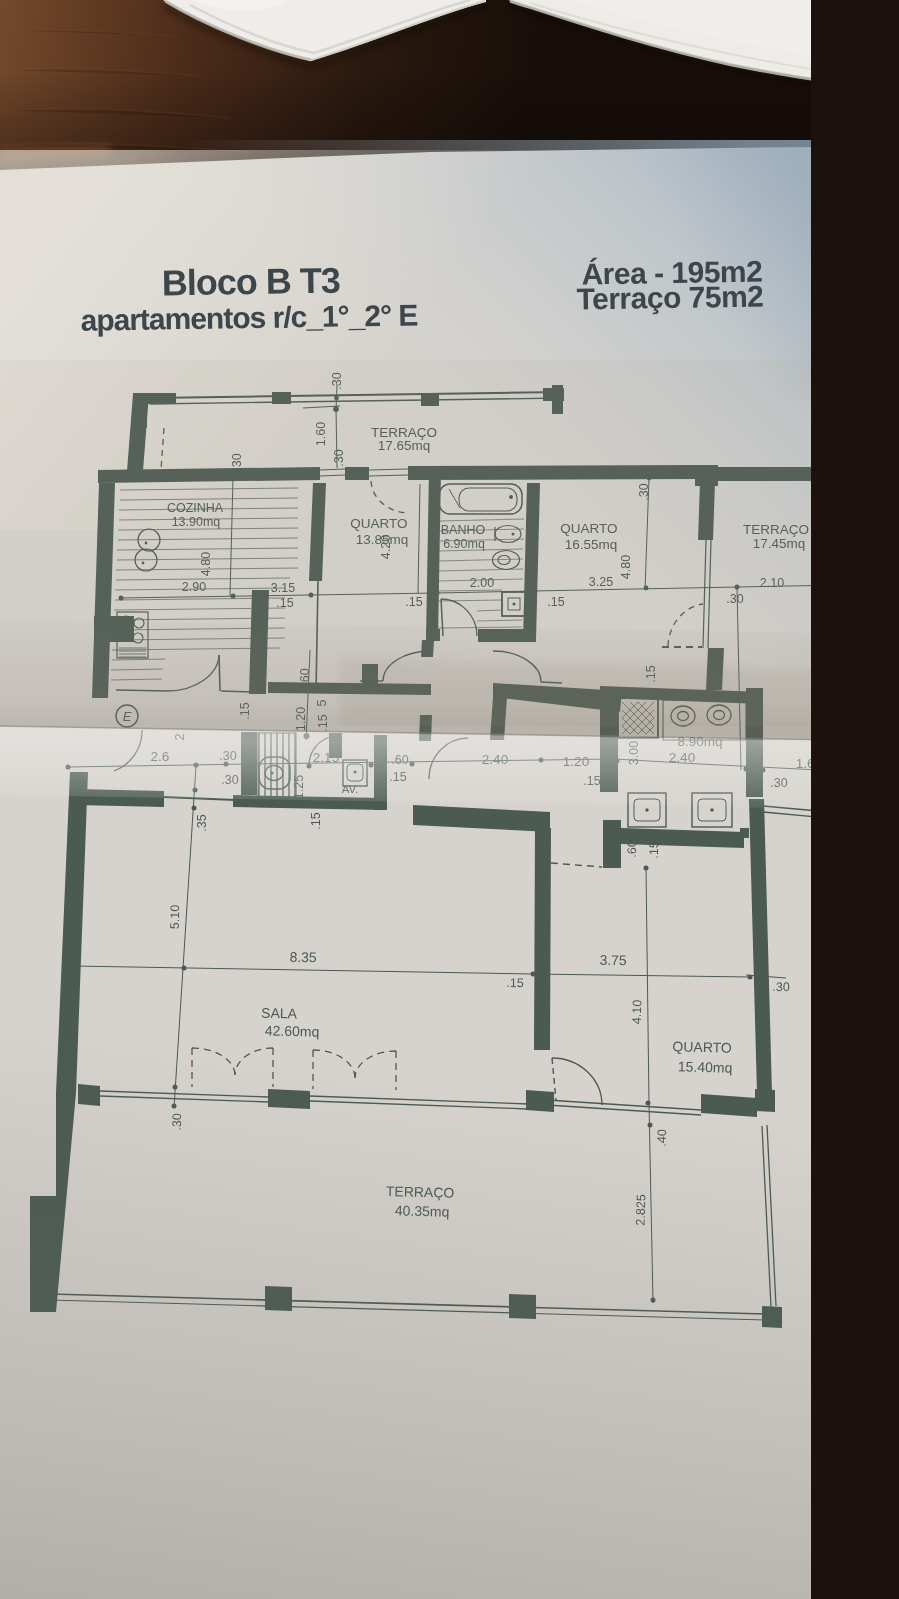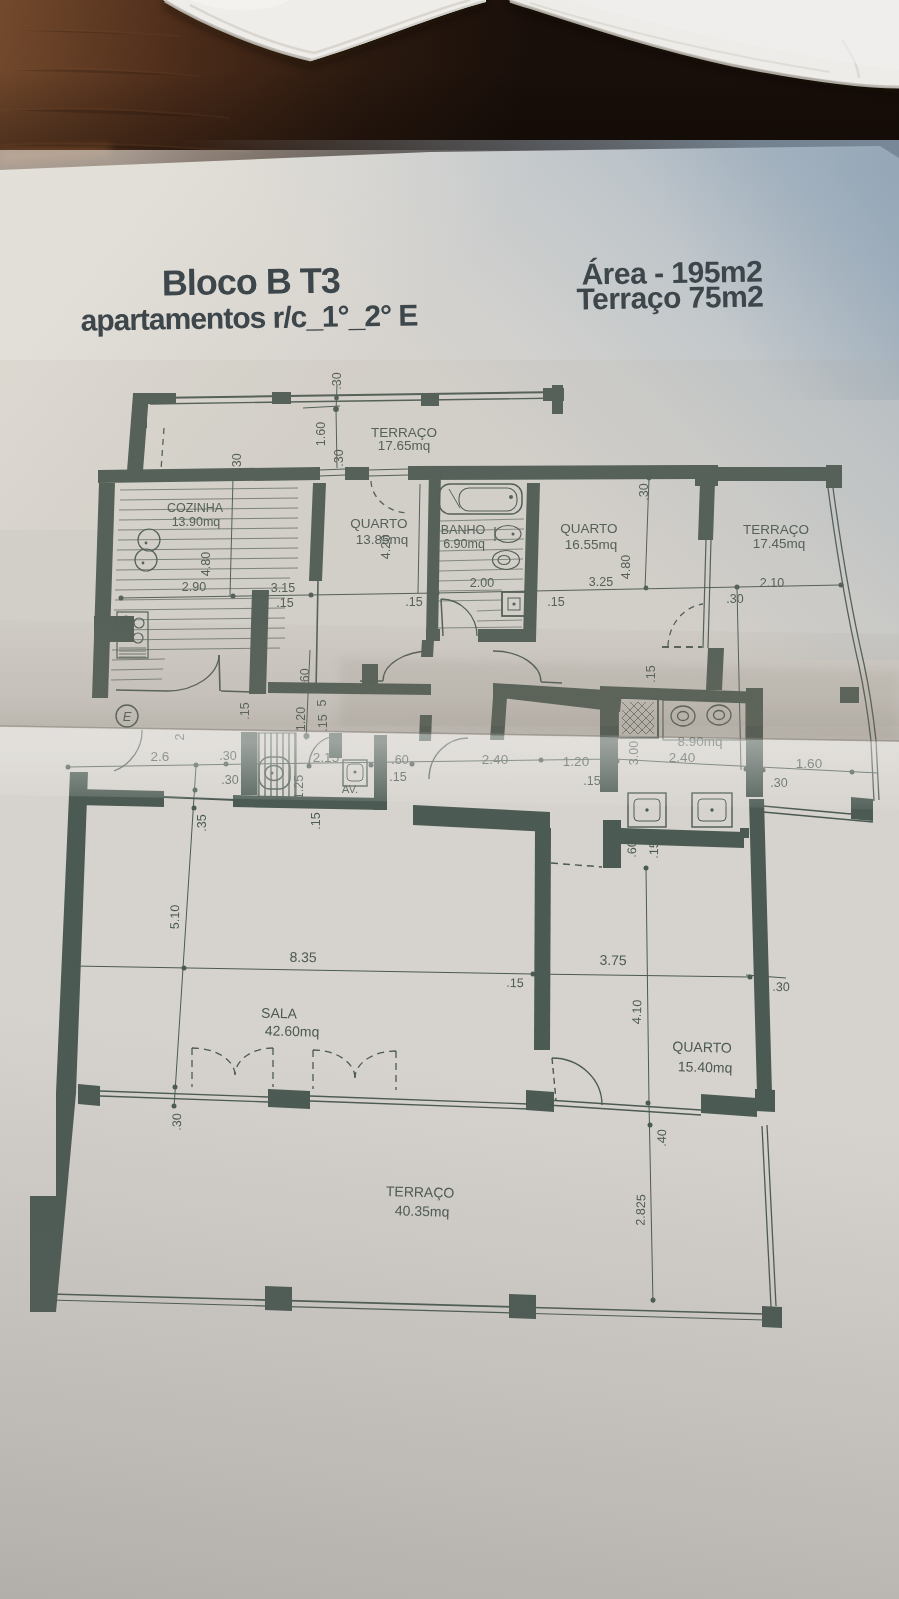--- a/index.html
+++ b/index.html
@@ -1,16 +1,16 @@
 <!DOCTYPE html>
 <html><head>
 <meta charset="utf-8">
 <style>
 html,body{margin:0;padding:0;background:#1c110c;}
-#scene{position:relative;width:899px;height:1599px;overflow:hidden;}
+#scene{position:relative;width:811px;height:1599px;overflow:hidden;}
 text{font-family:"Liberation Sans",sans-serif;}
 </style>
 </head>
 <body>
 <div id="scene">
 <svg width="899" height="1599" viewBox="0 0 899 1599">
 <defs>
 <linearGradient id="wood" x1="0" y1="20" x2="520" y2="100" gradientUnits="userSpaceOnUse">
 <stop offset="0" stop-color="#73492c"></stop>
 <stop offset="0.35" stop-color="#4c2c1a"></stop>

